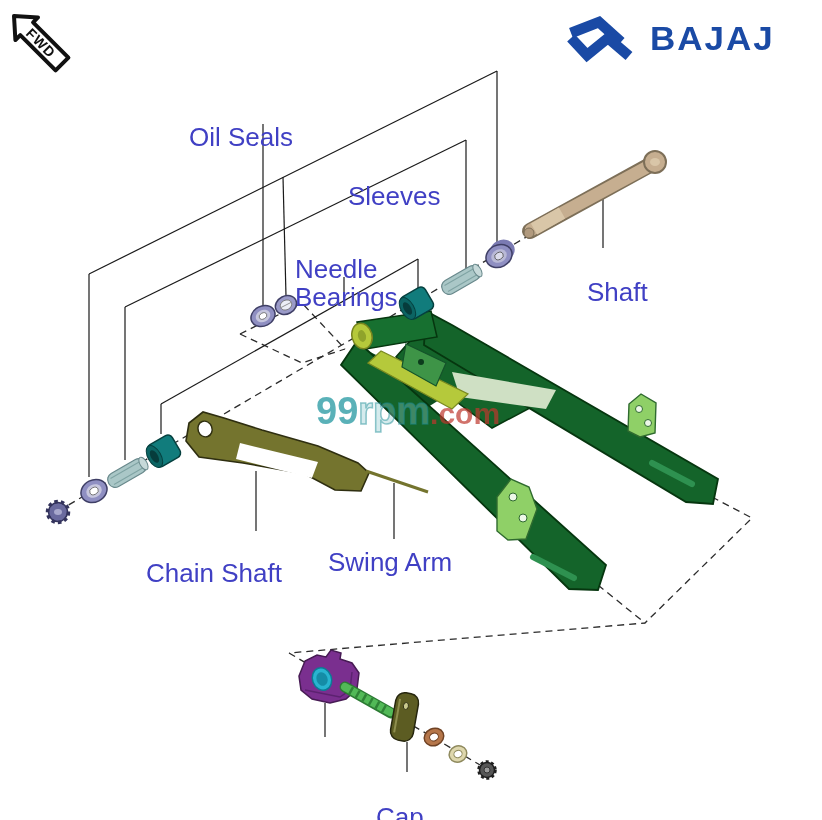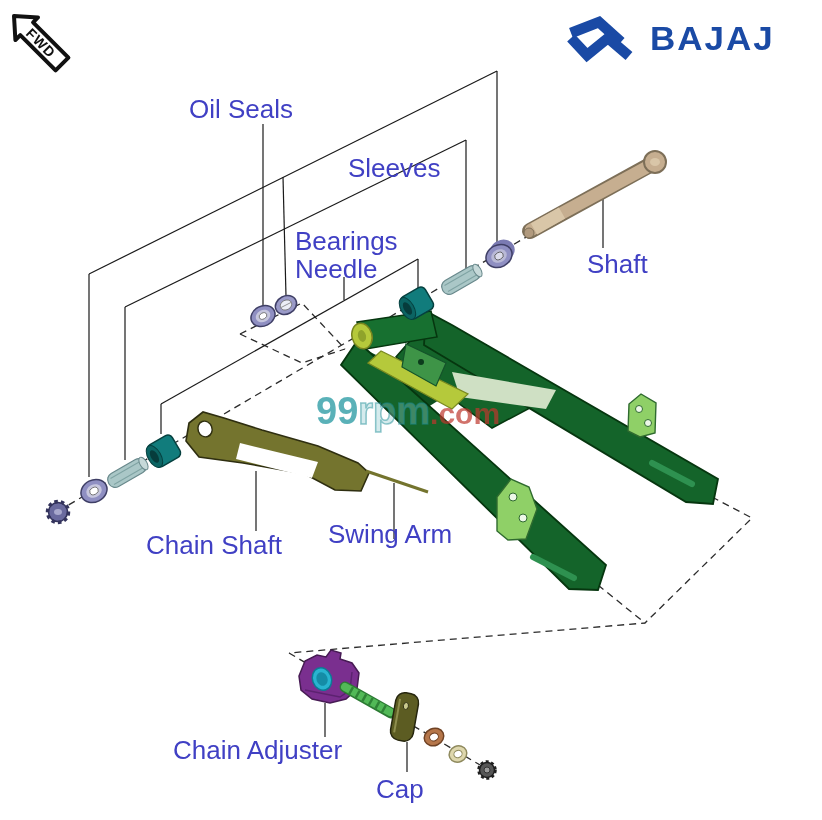--- a/index.html
+++ b/index.html
@@ -1,19 +1,19 @@
 <!DOCTYPE html>
 <html><head>
 <meta charset="utf-8">
 <style>
   html,body{margin:0;padding:0;background:#ffffff;}
   #canvas{position:relative;width:822px;height:820px;background:#ffffff;overflow:hidden;
           font-family:"Liberation Sans",sans-serif;}
   #diagram-svg{position:absolute;left:0;top:0;}
-  .part-label{position:absolute;color:#4040c4;font-size:26px;line-height:28px;white-space:nowrap;}
+  .part-label{position:absolute;color:#4040c4;font-size:26px;line-height:28px;white-space:nowrap;margin-top:28px;}
   #brand-wordmark{position:absolute;left:650px;top:19px;color:#1a4aa5;font-size:35px;
                   font-weight:bold;letter-spacing:2px;transform:scaleY(.95);white-space:nowrap;}
   #watermark{position:absolute;left:316px;top:390px;font-weight:bold;white-space:nowrap;opacity:.9;text-align:right;}
   #watermark .wm-99{font-size:38px;color:rgba(32,150,160,.82);text-shadow:1px 1px 0 rgba(255,255,255,.7);}
   #watermark .wm-rpm{font-size:38px;color:rgba(140,200,205,.40);-webkit-text-stroke:1.5px rgba(30,140,150,.55);}
   #watermark .wm-com{font-size:30px;color:rgba(190,55,45,.78);}
 </style>
 </head>
 <body>
 
@@ -187,26 +187,25 @@
 
   <g stroke="#1a4aa5" stroke-width="10.5" fill="none">
     <polyline points="571,33 599,22 621,42"></polyline>
     <polyline points="571,38 587,55 608,38 629,56"></polyline>
   </g>
 </svg>
 
 <div class="part-label" style="left:189px;top:95px">Oil Seals</div>
 <div class="part-label" style="left:348px;top:154px">Sleeves</div>
 <div class="part-label" style="left:295px;top:227px">
+  <span style="display:block">Needle</span>
   <span style="display:block">Bearings</span>
-  <span style="display:block">Needle</span>
 </div>
 <div class="part-label" style="left:587px;top:250px">Shaft</div>
 <div class="part-label" style="left:146px;top:531px">Chain Shaft</div>
 <div class="part-label" style="left:328px;top:520px">Swing Arm</div>
-<div class="part-label" style="left:173px;top:736px">Chain Adjuster</div>
 <div class="part-label" style="left:376px;top:775px">Cap</div>
 
 <div id="brand-wordmark">BAJAJ</div>
 
 <div id="watermark"><span class="wm-99">99</span><span class="wm-rpm">rpm</span><span class="wm-com">.com</span></div>
 
 </div>
 
 </body></html>

